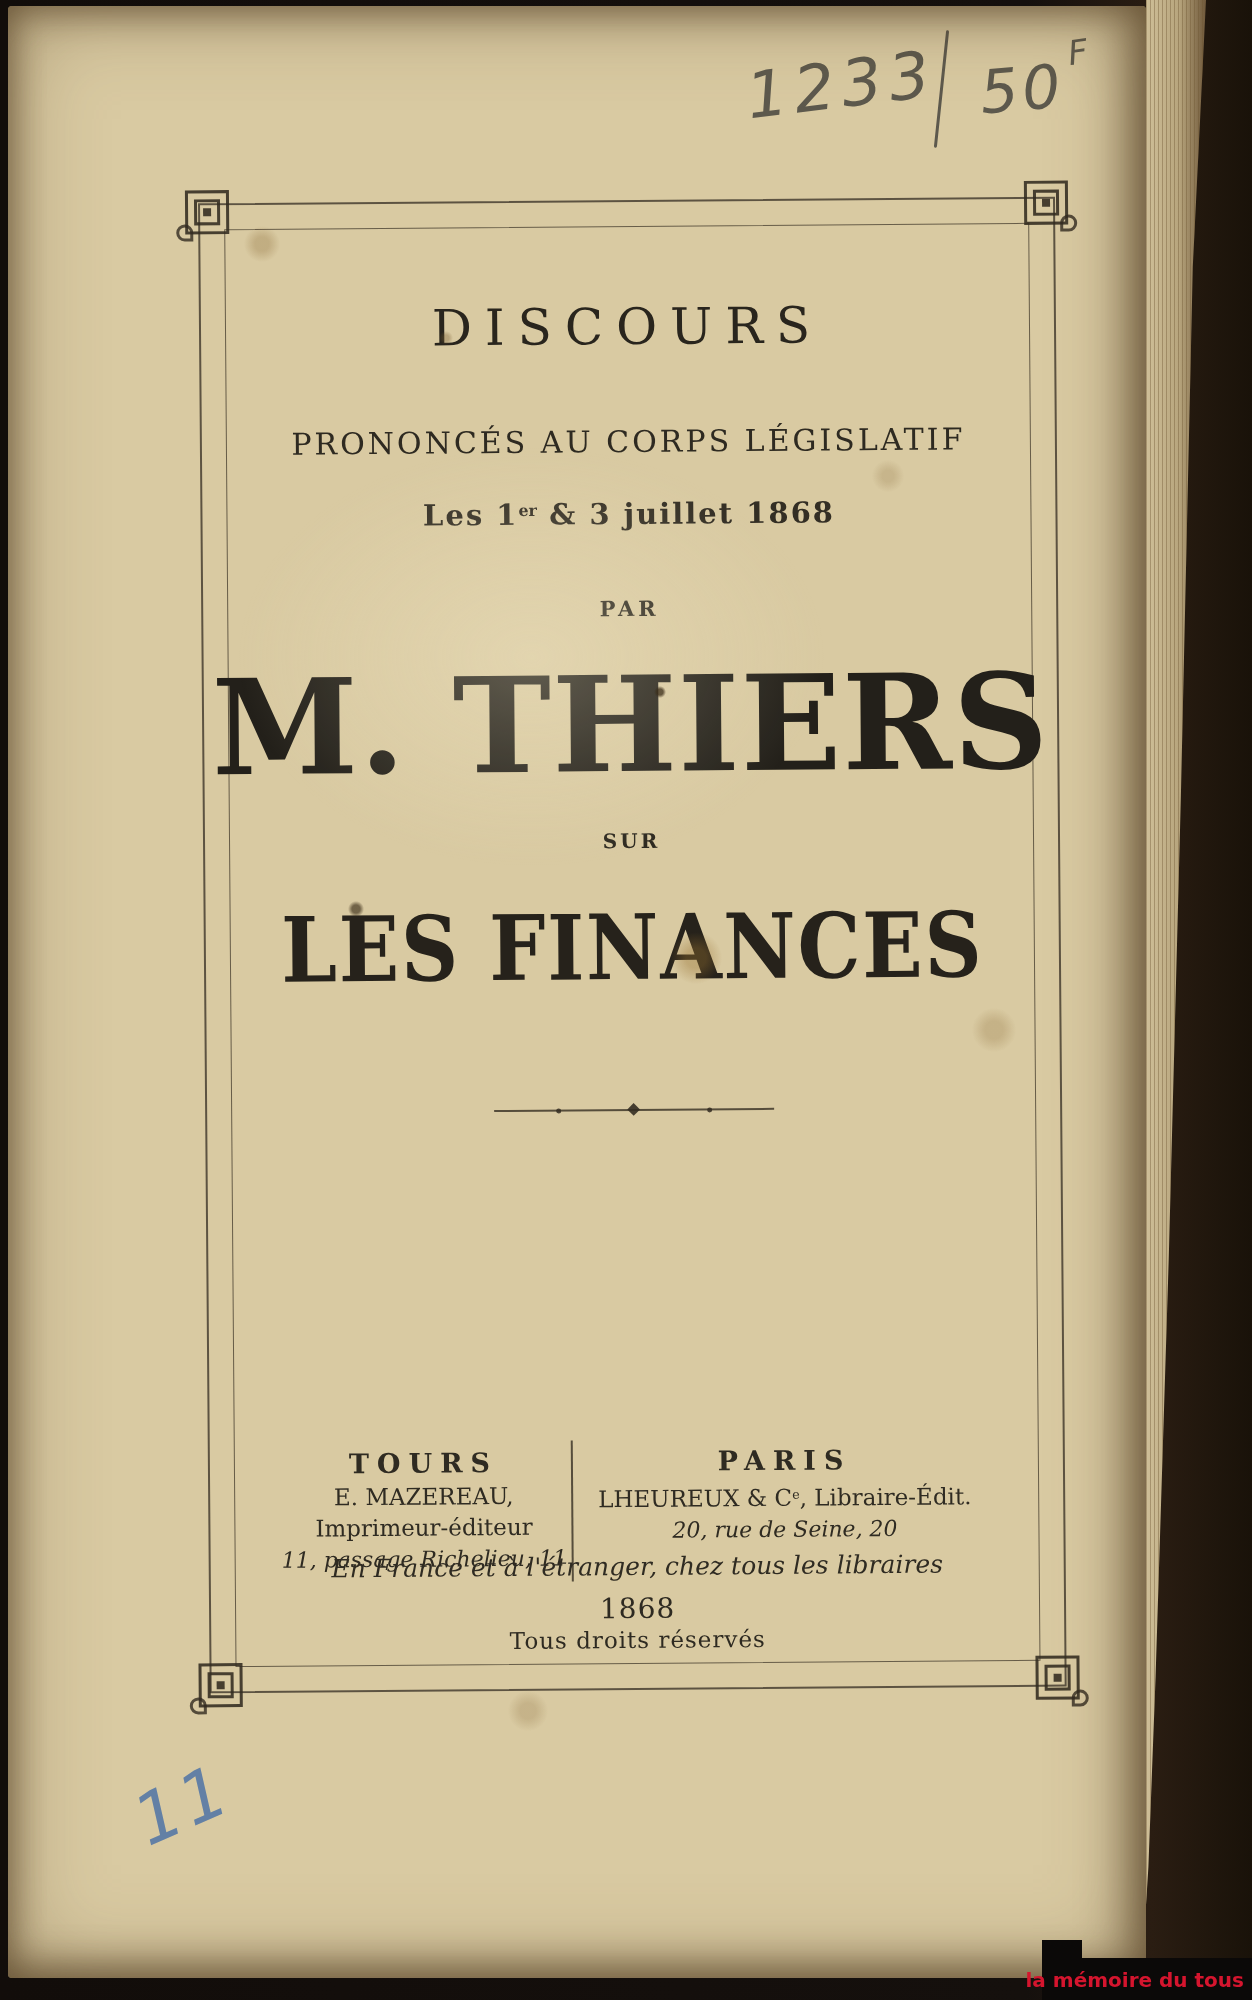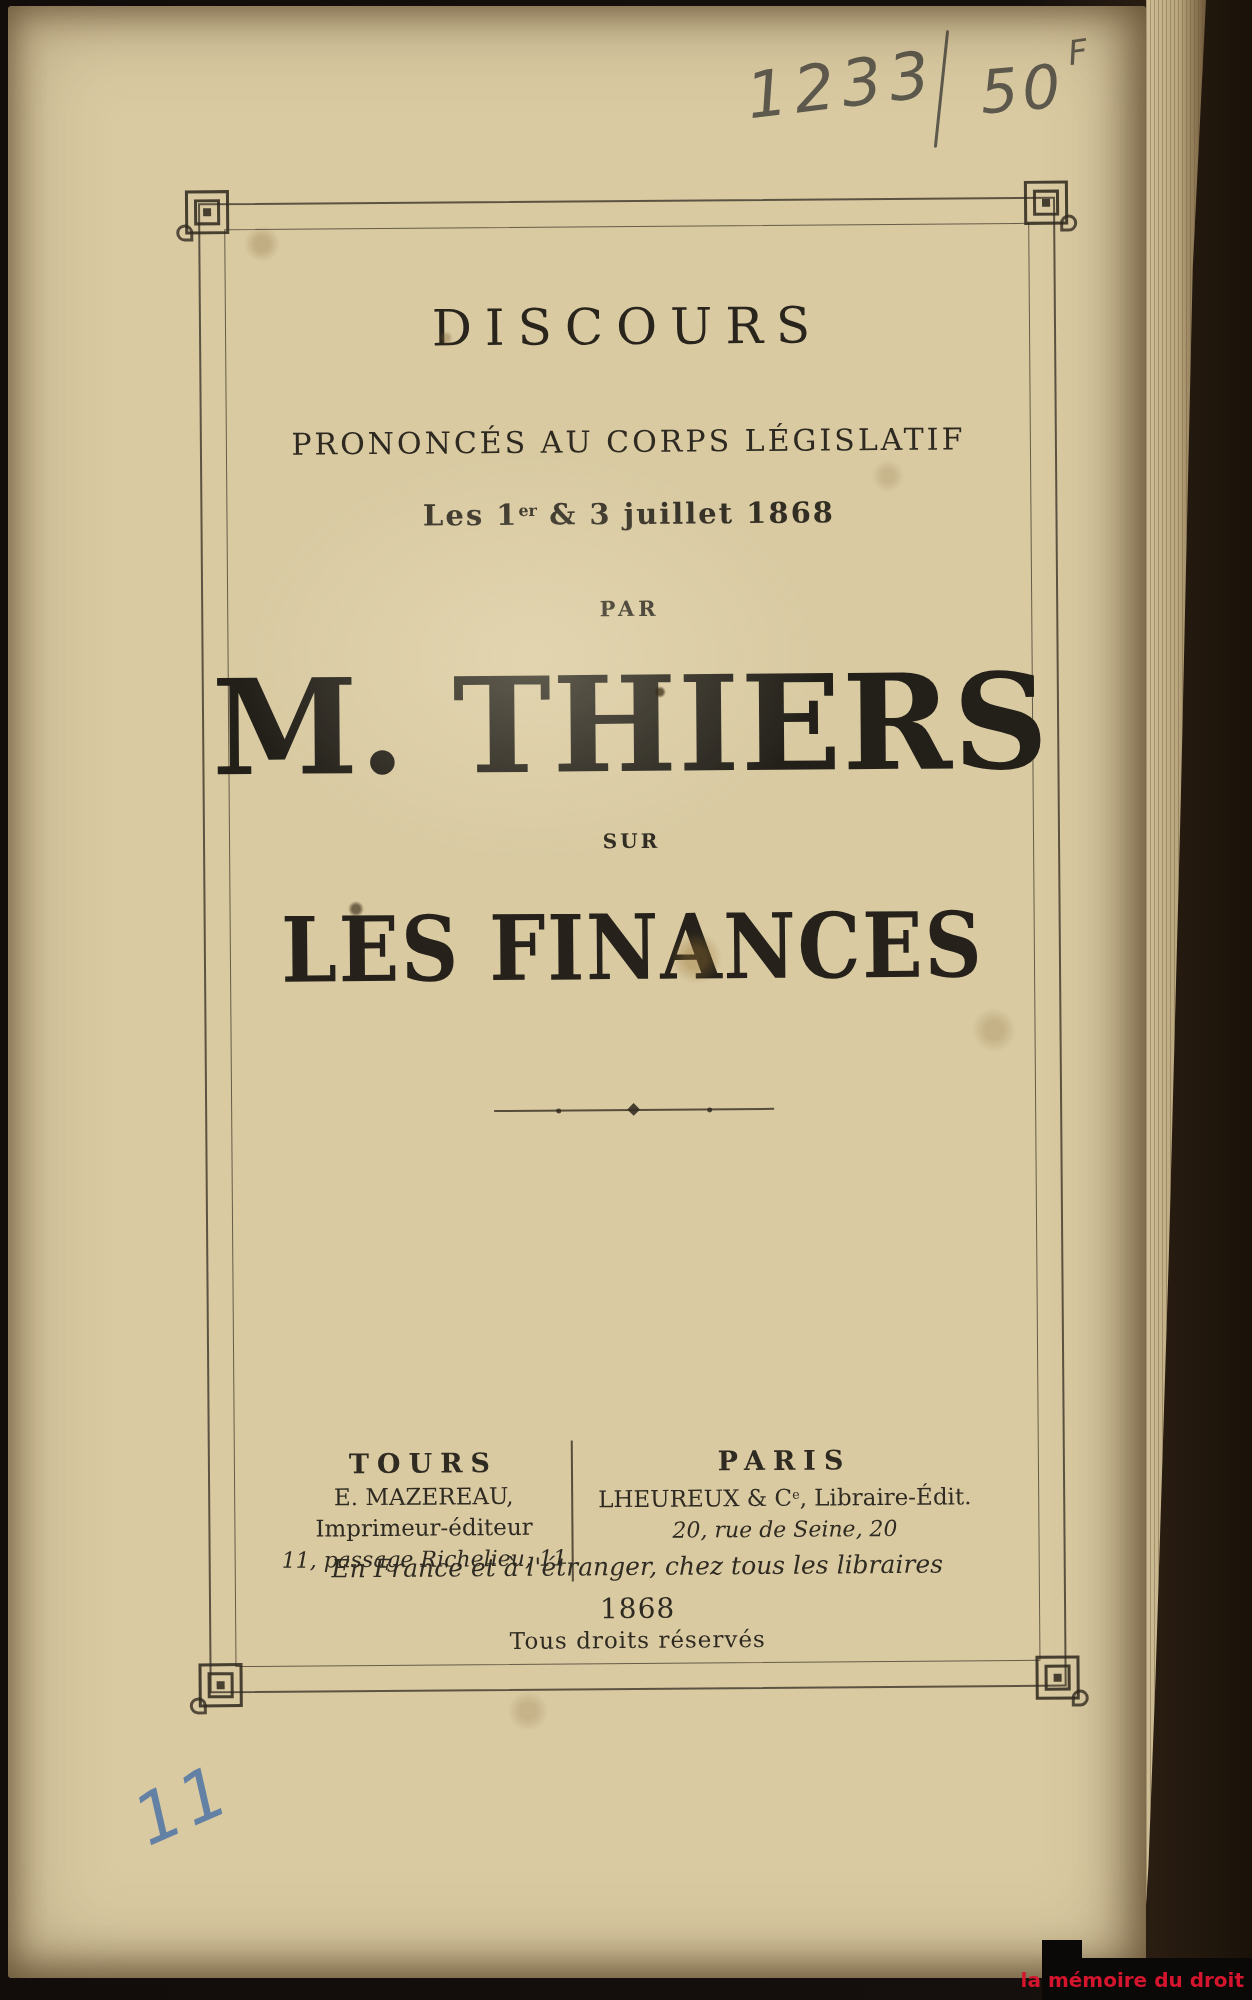--- a/index.html
+++ b/index.html
@@ -196,16 +196,16 @@
 
     <div class="texture"></div>
     <div class="vignette"></div>
   </div>
 
   <div class="edges"></div>
 
   <div class="mdd">
     <div class="blk"></div>
     <div class="blk2"></div>
-    <div class="mdd-tagline">la mémoire du droit</div>
+    <div class="mdd-tagline">la mémoire du tous</div>
   </div>
 
 </div>
 
 </body></html>

